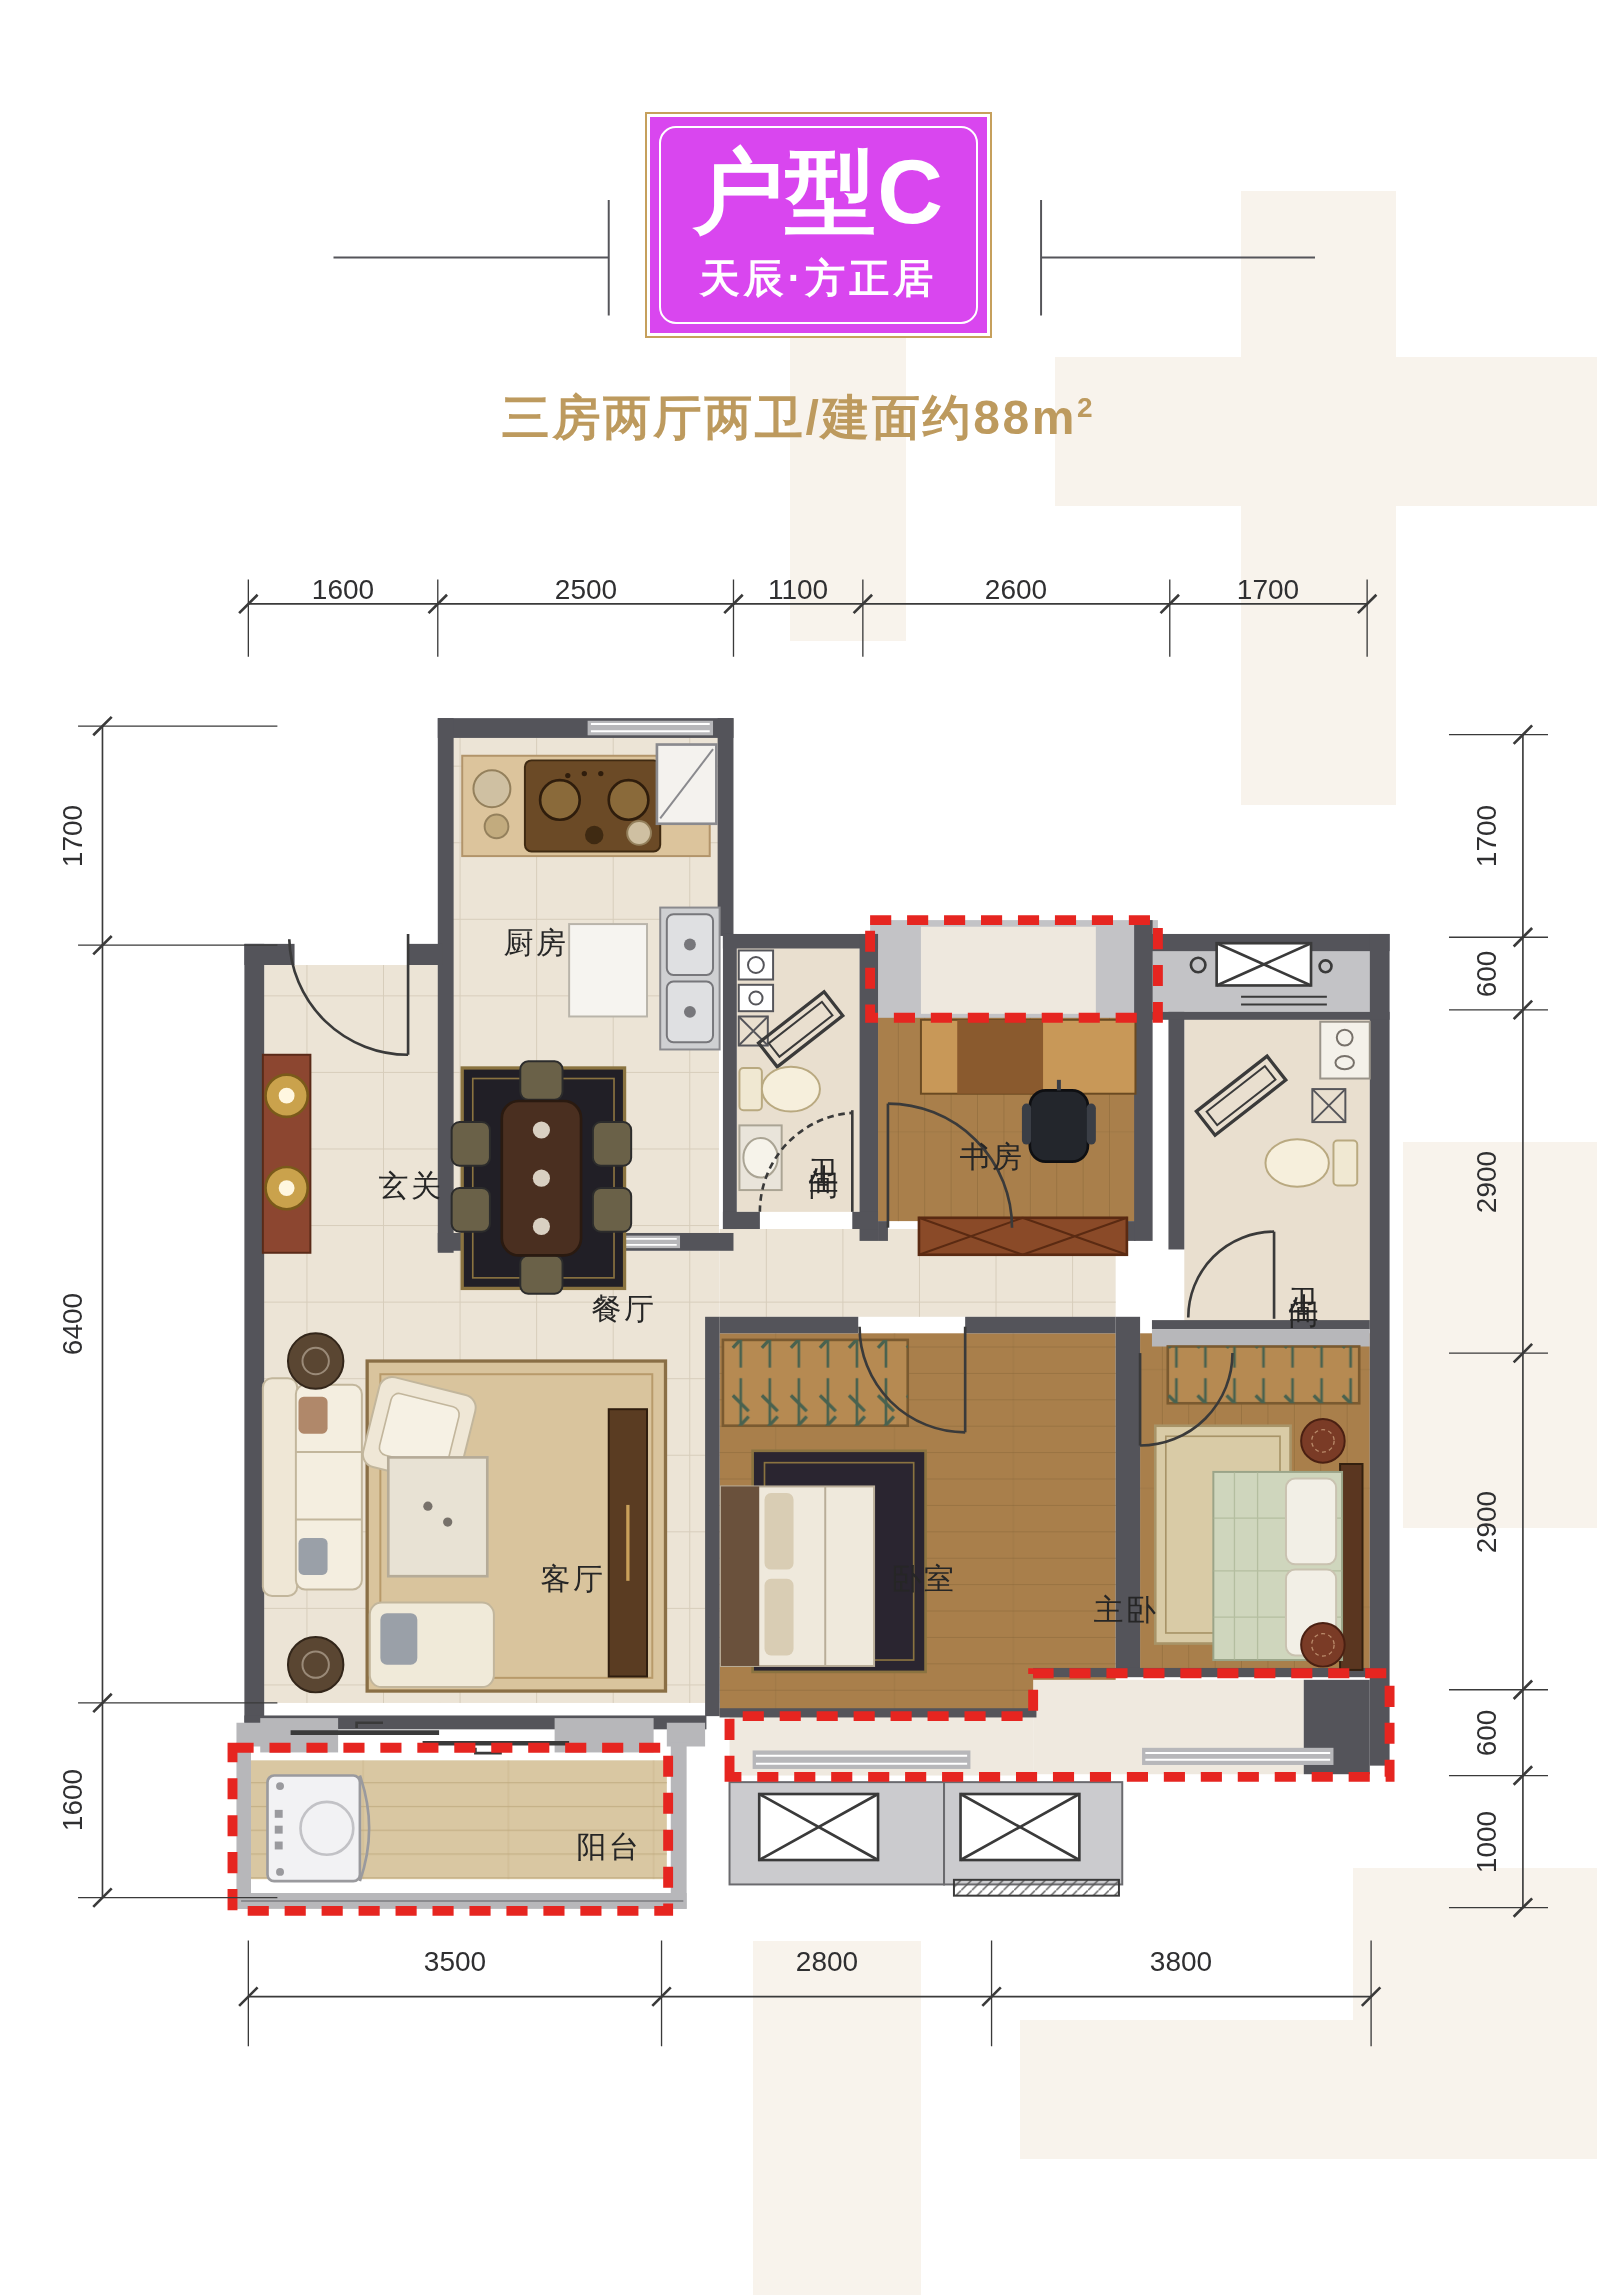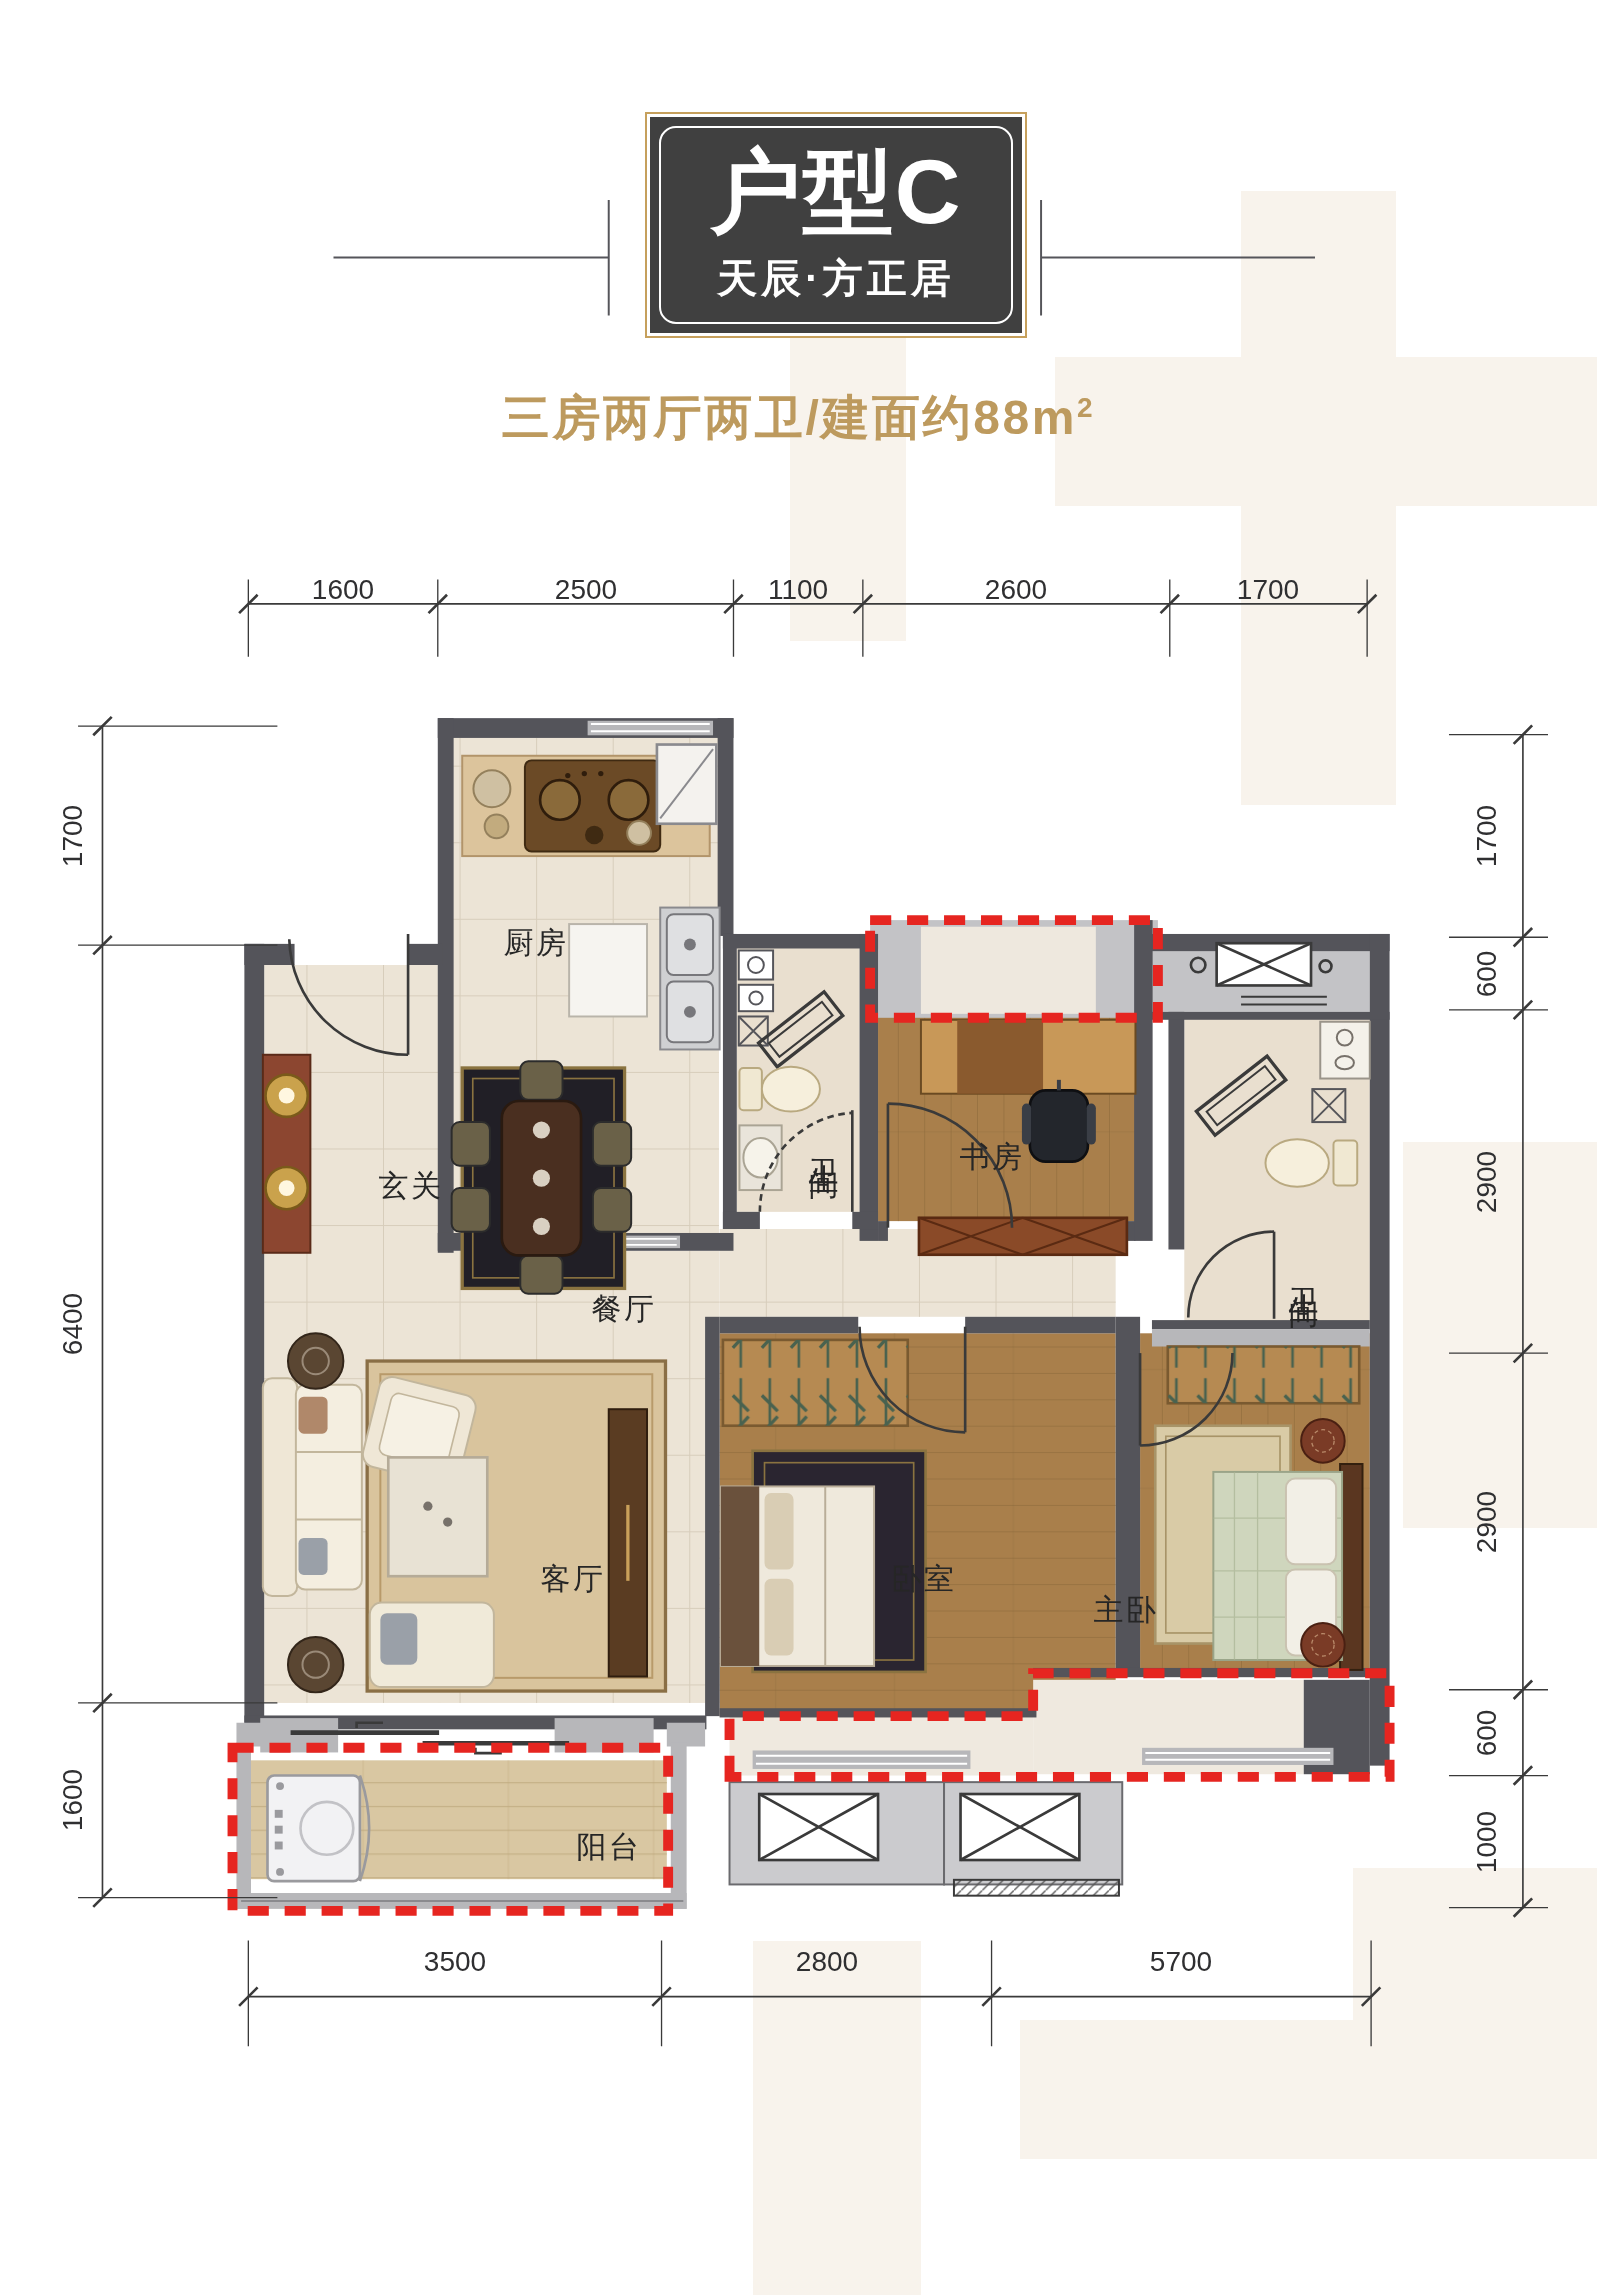--- a/index.html
+++ b/index.html
@@ -1,21 +1,21 @@
 <!DOCTYPE html>
 <html style="font-size:10.6px"><head>
 <meta charset="utf-8">
 <style>
   html,body{margin:0;padding:0;background:#ffffff;}
   .page{position:relative;width:1597px;height:2295px;background:#ffffff;overflow:hidden;
         font-family:"Liberation Sans","DejaVu Sans",sans-serif;}
   .wm{position:absolute;background:#f8f3ec;}
   svg.layer{position:absolute;left:0;top:0;}
   
-  .badge{position:absolute;left:647px;top:114px;width:378px;height:222px;background:#404040;
+  .badge{position:absolute;left:647px;top:114px;width:343px;height:222px;background:#d946ef;
          border:3.3px solid #ffffff;box-shadow:0 0 0 2px #c6a05c;box-sizing:border-box;
          display:flex;flex-direction:column;align-items:center;justify-content:center;}
   .badge-inner{position:absolute;left:9.2px;top:9.2px;right:9.2px;bottom:9.2px;border:2.6px solid #ffffff;
          border-radius:17px 17px 17px 17px;}
   .badge-title{position:relative;color:#ffffff;font-size:91px;font-weight:bold;line-height:1.05;letter-spacing:1.3px;}
   .badge-sub{position:relative;color:#ffffff;font-size:40px;font-weight:bold;margin-top:12px;letter-spacing:4px;}
   .summary{position:absolute;left:0;top:386px;width:1597px;text-align:center;color:#bd9a5e;
            font-size:48px;font-weight:bold;letter-spacing:2.6px;}
   .summary sup{font-size:28px;}
   
@@ -427,21 +427,21 @@
   <span class="plan-label vert" id="lbl-bath2">卫生间</span>
   <span class="plan-label" id="lbl-balcony">阳台</span>
 
   <span class="dim" id="dt0">1600</span>
   <span class="dim" id="dt1">2500</span>
   <span class="dim" id="dt2">1100</span>
   <span class="dim" id="dt3">2600</span>
   <span class="dim" id="dt4">1700</span>
   <span class="dim" id="db0">3500</span>
   <span class="dim" id="db1">2800</span>
-  <span class="dim" id="db2">5700</span>
+  <span class="dim" id="db2">3800</span>
   <span class="dim rot" id="dl0">1700</span>
   <span class="dim rot" id="dl1">6400</span>
   <span class="dim rot" id="dl2">1600</span>
   <span class="dim rot" id="dr0">1700</span>
   <span class="dim rot" id="dr1">600</span>
   <span class="dim rot" id="dr2">2900</span>
   <span class="dim rot" id="dr3">2900</span>
   <span class="dim rot" id="dr4">600</span>
   <span class="dim rot" id="dr5">1000</span>
 

